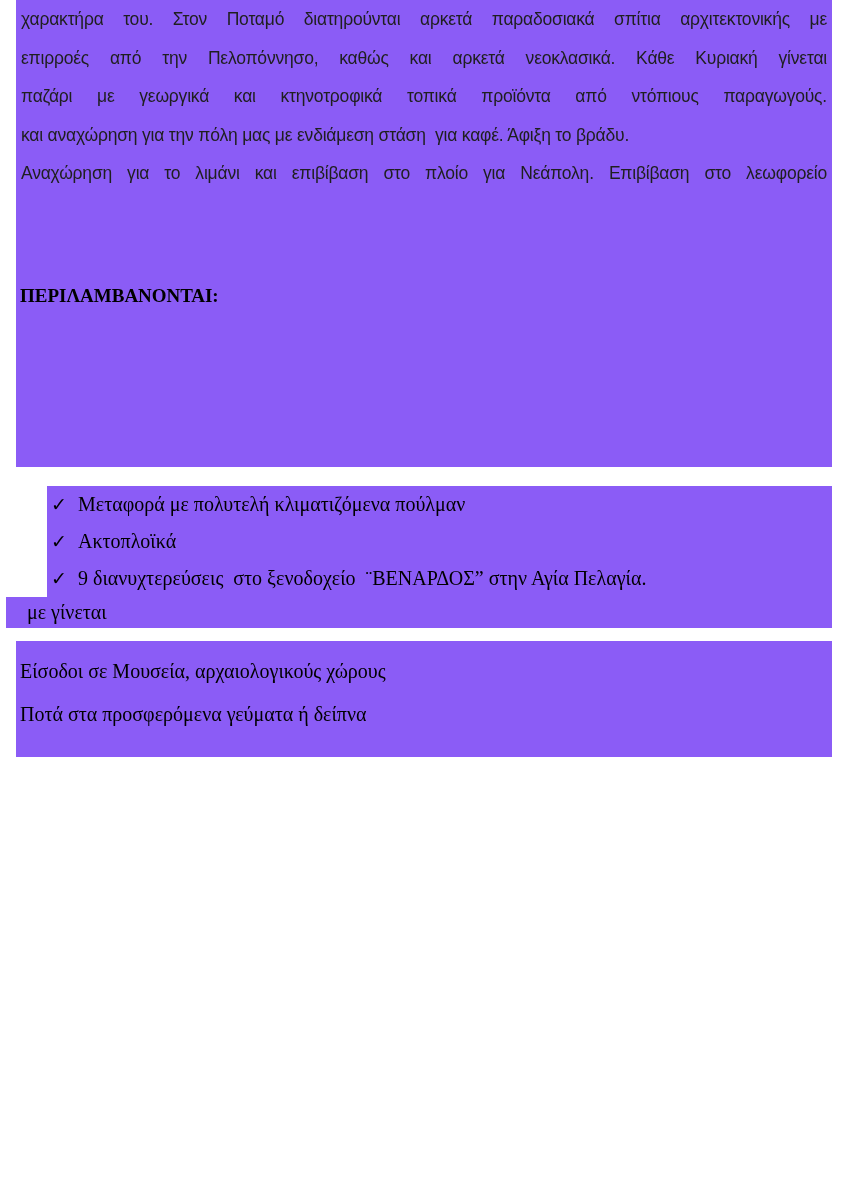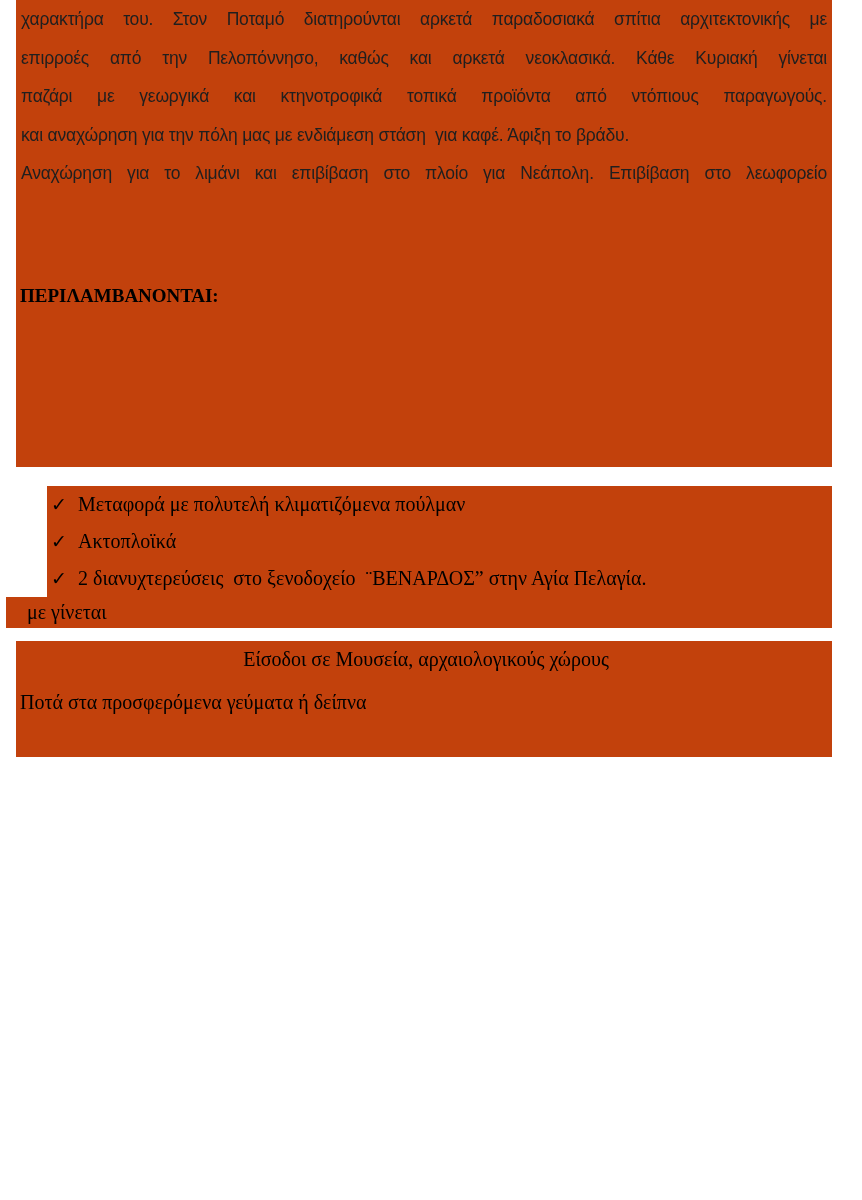--- a/index.html
+++ b/index.html
@@ -7,21 +7,21 @@
     position: relative;
     width: 862px;
     height: 1200px;
     background: #ffffff;
     font-family: "Liberation Serif", serif;
     color: #111111;
     overflow: hidden;
   }
   .shaded {
     position: absolute;
-    background: #c2410c;
+    background: #8b5cf6;
   }
   
   .block-a { left: 16px; top: 0; width: 816px; height: 467px; }
   .intro { padding: 0 5px; }
   .intro-line {
     font-family: "Liberation Sans", sans-serif;
     font-size: 17.5px;
     letter-spacing: -0.2px;
     color: #1f1f1f;
     line-height: 38.5px;
@@ -80,21 +80,21 @@
   }
   
   .block-c { left: 16px; top: 641px; width: 816px; height: 116px; padding-top: 1px; box-sizing: border-box; }
   .plain-line {
     font-size: 20px;
     line-height: 26px;
     padding-left: 4px;
     white-space: pre-wrap;
     color: #000;
   }
-  .plain-line.first { margin-top: 4px; text-align: center; }
+  .plain-line.first { margin-top: 16px; }
   .plain-line.second { margin-top: 17px; }
 </style>
 </head>
 <body>
 
 <div class="page">
 
   <div class="shaded block-a">
     <div class="intro">
       <div class="intro-line">χαρακτήρα του. Στον Ποταμό διατηρούνται αρκετά παραδοσιακά σπίτια αρχιτεκτονικής με</div>
@@ -102,21 +102,21 @@
       <div class="intro-line">παζάρι με γεωργικά και κτηνοτροφικά τοπικά προϊόντα από ντόπιους παραγωγούς.</div>
       <div class="intro-line last">και αναχώρηση για την πόλη μας με ενδιάμεση στάση  για καφέ. Άφιξη το βράδυ.</div>
       <div class="intro-line">Αναχώρηση για το λιμάνι και επιβίβαση στο πλοίο για Νεάπολη. Επιβίβαση στο λεωφορείο</div>
     </div>
     <div class="sec-heading">ΠΕΡΙΛΑΜΒΑΝΟΝΤΑΙ:</div>
   </div>
 
   <div class="shaded block-b">
     <div class="check-item"><span class="check">✓</span><span>Μεταφορά με πολυτελή κλιματιζόμενα πούλμαν</span></div>
     <div class="check-item"><span class="check">✓</span><span>Ακτοπλοϊκά</span></div>
-    <div class="check-item"><span class="check">✓</span><span>2 διανυχτερεύσεις  στο ξενοδοχείο  ¨ΒΕΝΑΡΔΟΣ” στην Αγία Πελαγία.</span></div>
+    <div class="check-item"><span class="check">✓</span><span>9 διανυχτερεύσεις  στο ξενοδοχείο  ¨ΒΕΝΑΡΔΟΣ” στην Αγία Πελαγία.</span></div>
   </div>
 
   <div class="shaded note-block">
     <div class="note-text">με γίνεται</div>
   </div>
 
   <div class="shaded block-c">
     <div class="plain-line first">Είσοδοι σε Μουσεία, αρχαιολογικούς χώρους</div>
     <div class="plain-line second">Ποτά στα προσφερόμενα γεύματα ή δείπνα</div>
   </div>

